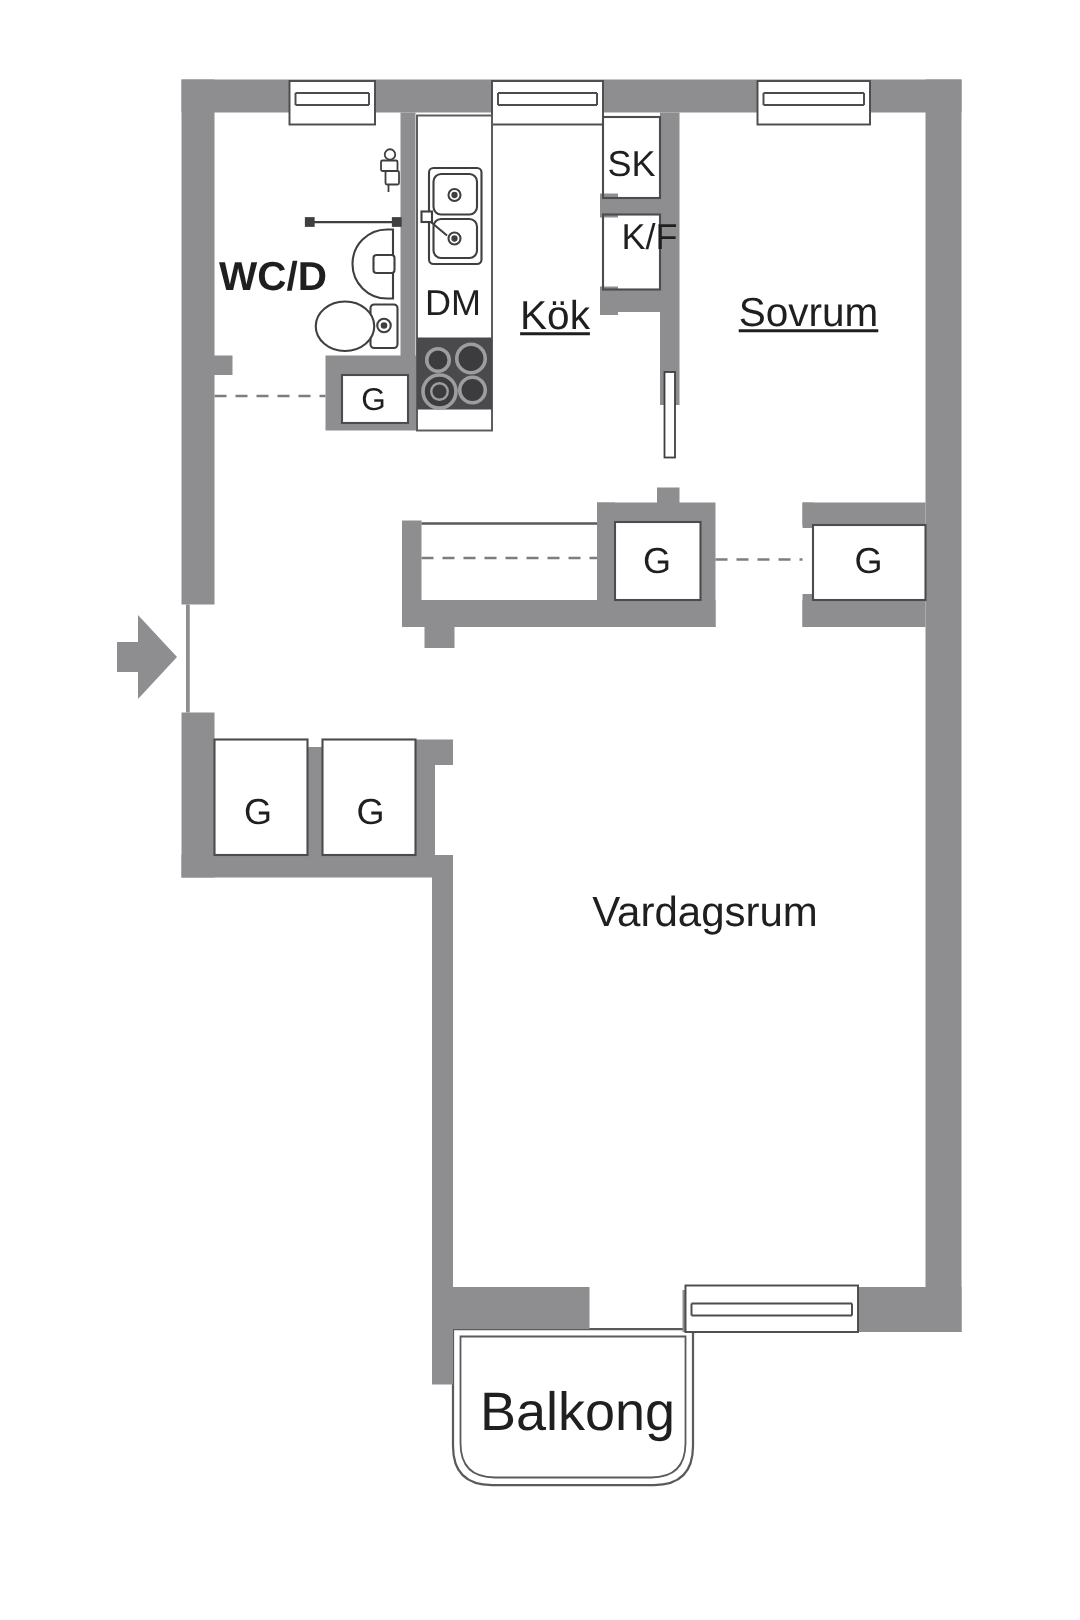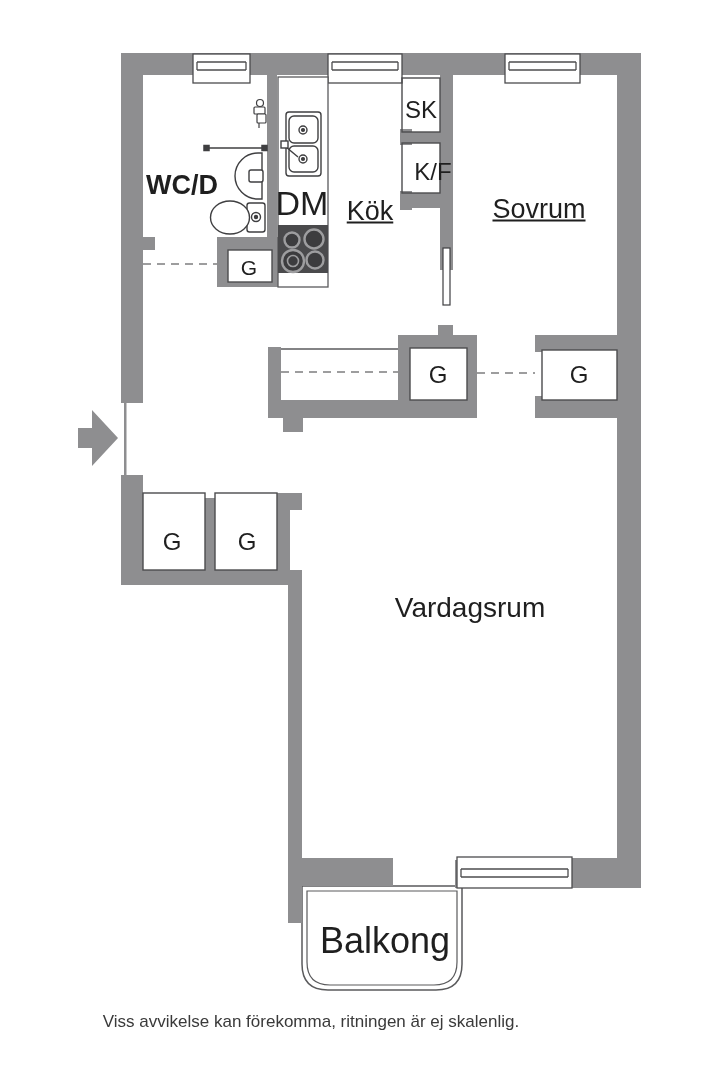--- a/index.html
+++ b/index.html
@@ -170,26 +170,25 @@
       <rect x="247" y="203" width="18" height="29" rx="2.5"></rect>
       <ellipse cx="230" cy="217.5" rx="19.5" ry="16.5"></ellipse>
       <circle cx="256" cy="217" r="4.5" fill="none"></circle>
       <circle cx="256" cy="217" r="1.5" fill="#3f3f41"></circle>
     </g>
   </g>
 </svg>
 
   <div class="lbl room" style="left:182px; top:185px;font-weight:bold;">WC/D</div>
   <div class="lbl room" style="left:370px; top:211px;text-decoration:underline;">Kök</div>
-  <div class="lbl room" style="left:302px; top:203px; font-size:34px;">DM</div>
+  <div class="lbl room" style="left:302px; top:203px; font-size:24px;">DM</div>
   <div class="lbl small" style="left:421px; top:110px;">SK</div>
-  <div class="lbl small" style="left:421px; top:172px;padding-left:24px;">K/F</div>
+  <div class="lbl small" style="left:421px; top:159px;padding-left:24px;">K/F</div>
   <div class="lbl room" style="left:539px; top:209px;text-decoration:underline;">Sovrum</div>
   <div class="lbl" style="left:249px; top:267px; font-size:21px;">G</div>
   <div class="lbl small" style="left:438px; top:375px;">G</div>
   <div class="lbl small" style="left:579px; top:375px;">G</div>
   <div class="lbl small" style="left:172px; top:542px;">G</div>
   <div class="lbl small" style="left:247px; top:542px;">G</div>
   <div class="lbl room" style="left:470px; top:608px; font-size:28px;">Vardagsrum</div>
   <div class="lbl room" style="left:385px; top:941px; font-size:36px;">Balkong</div>
-  <div class="lbl footer" style="left:311px; top:1021px;">Viss avvikelse kan förekomma, ritningen är ej skalenlig.</div>
 
 </div>
 
 </body></html>

